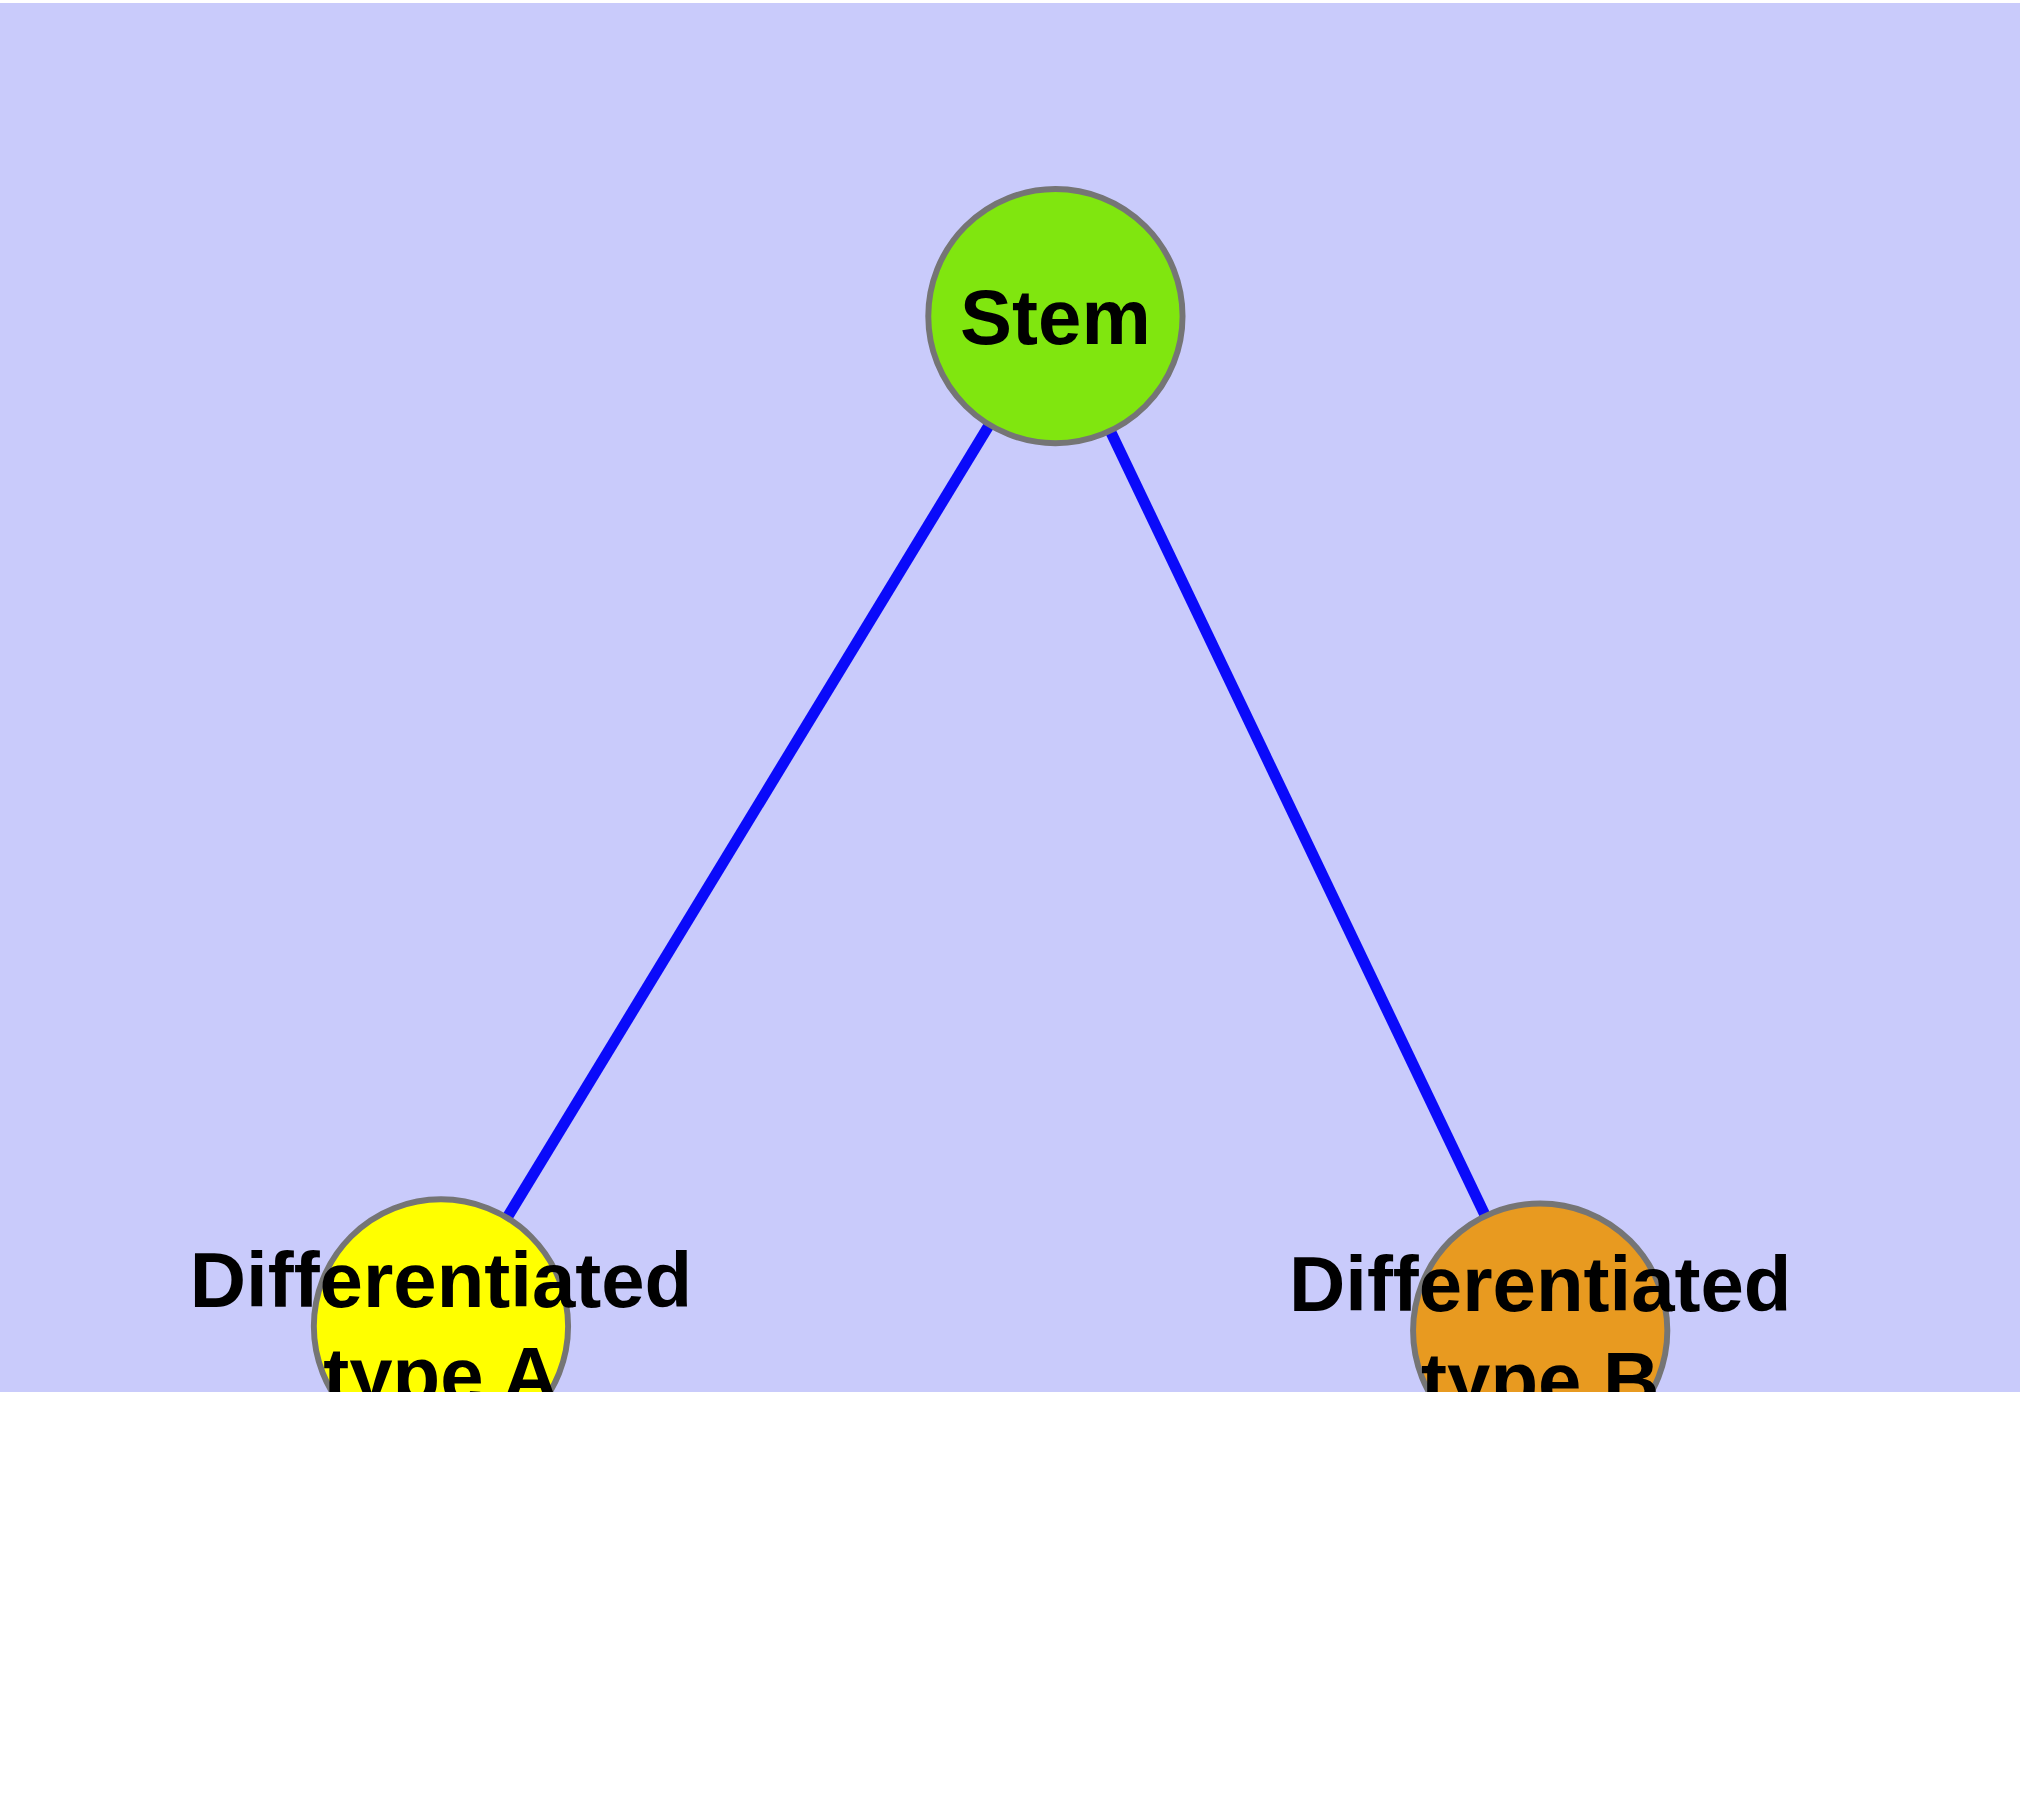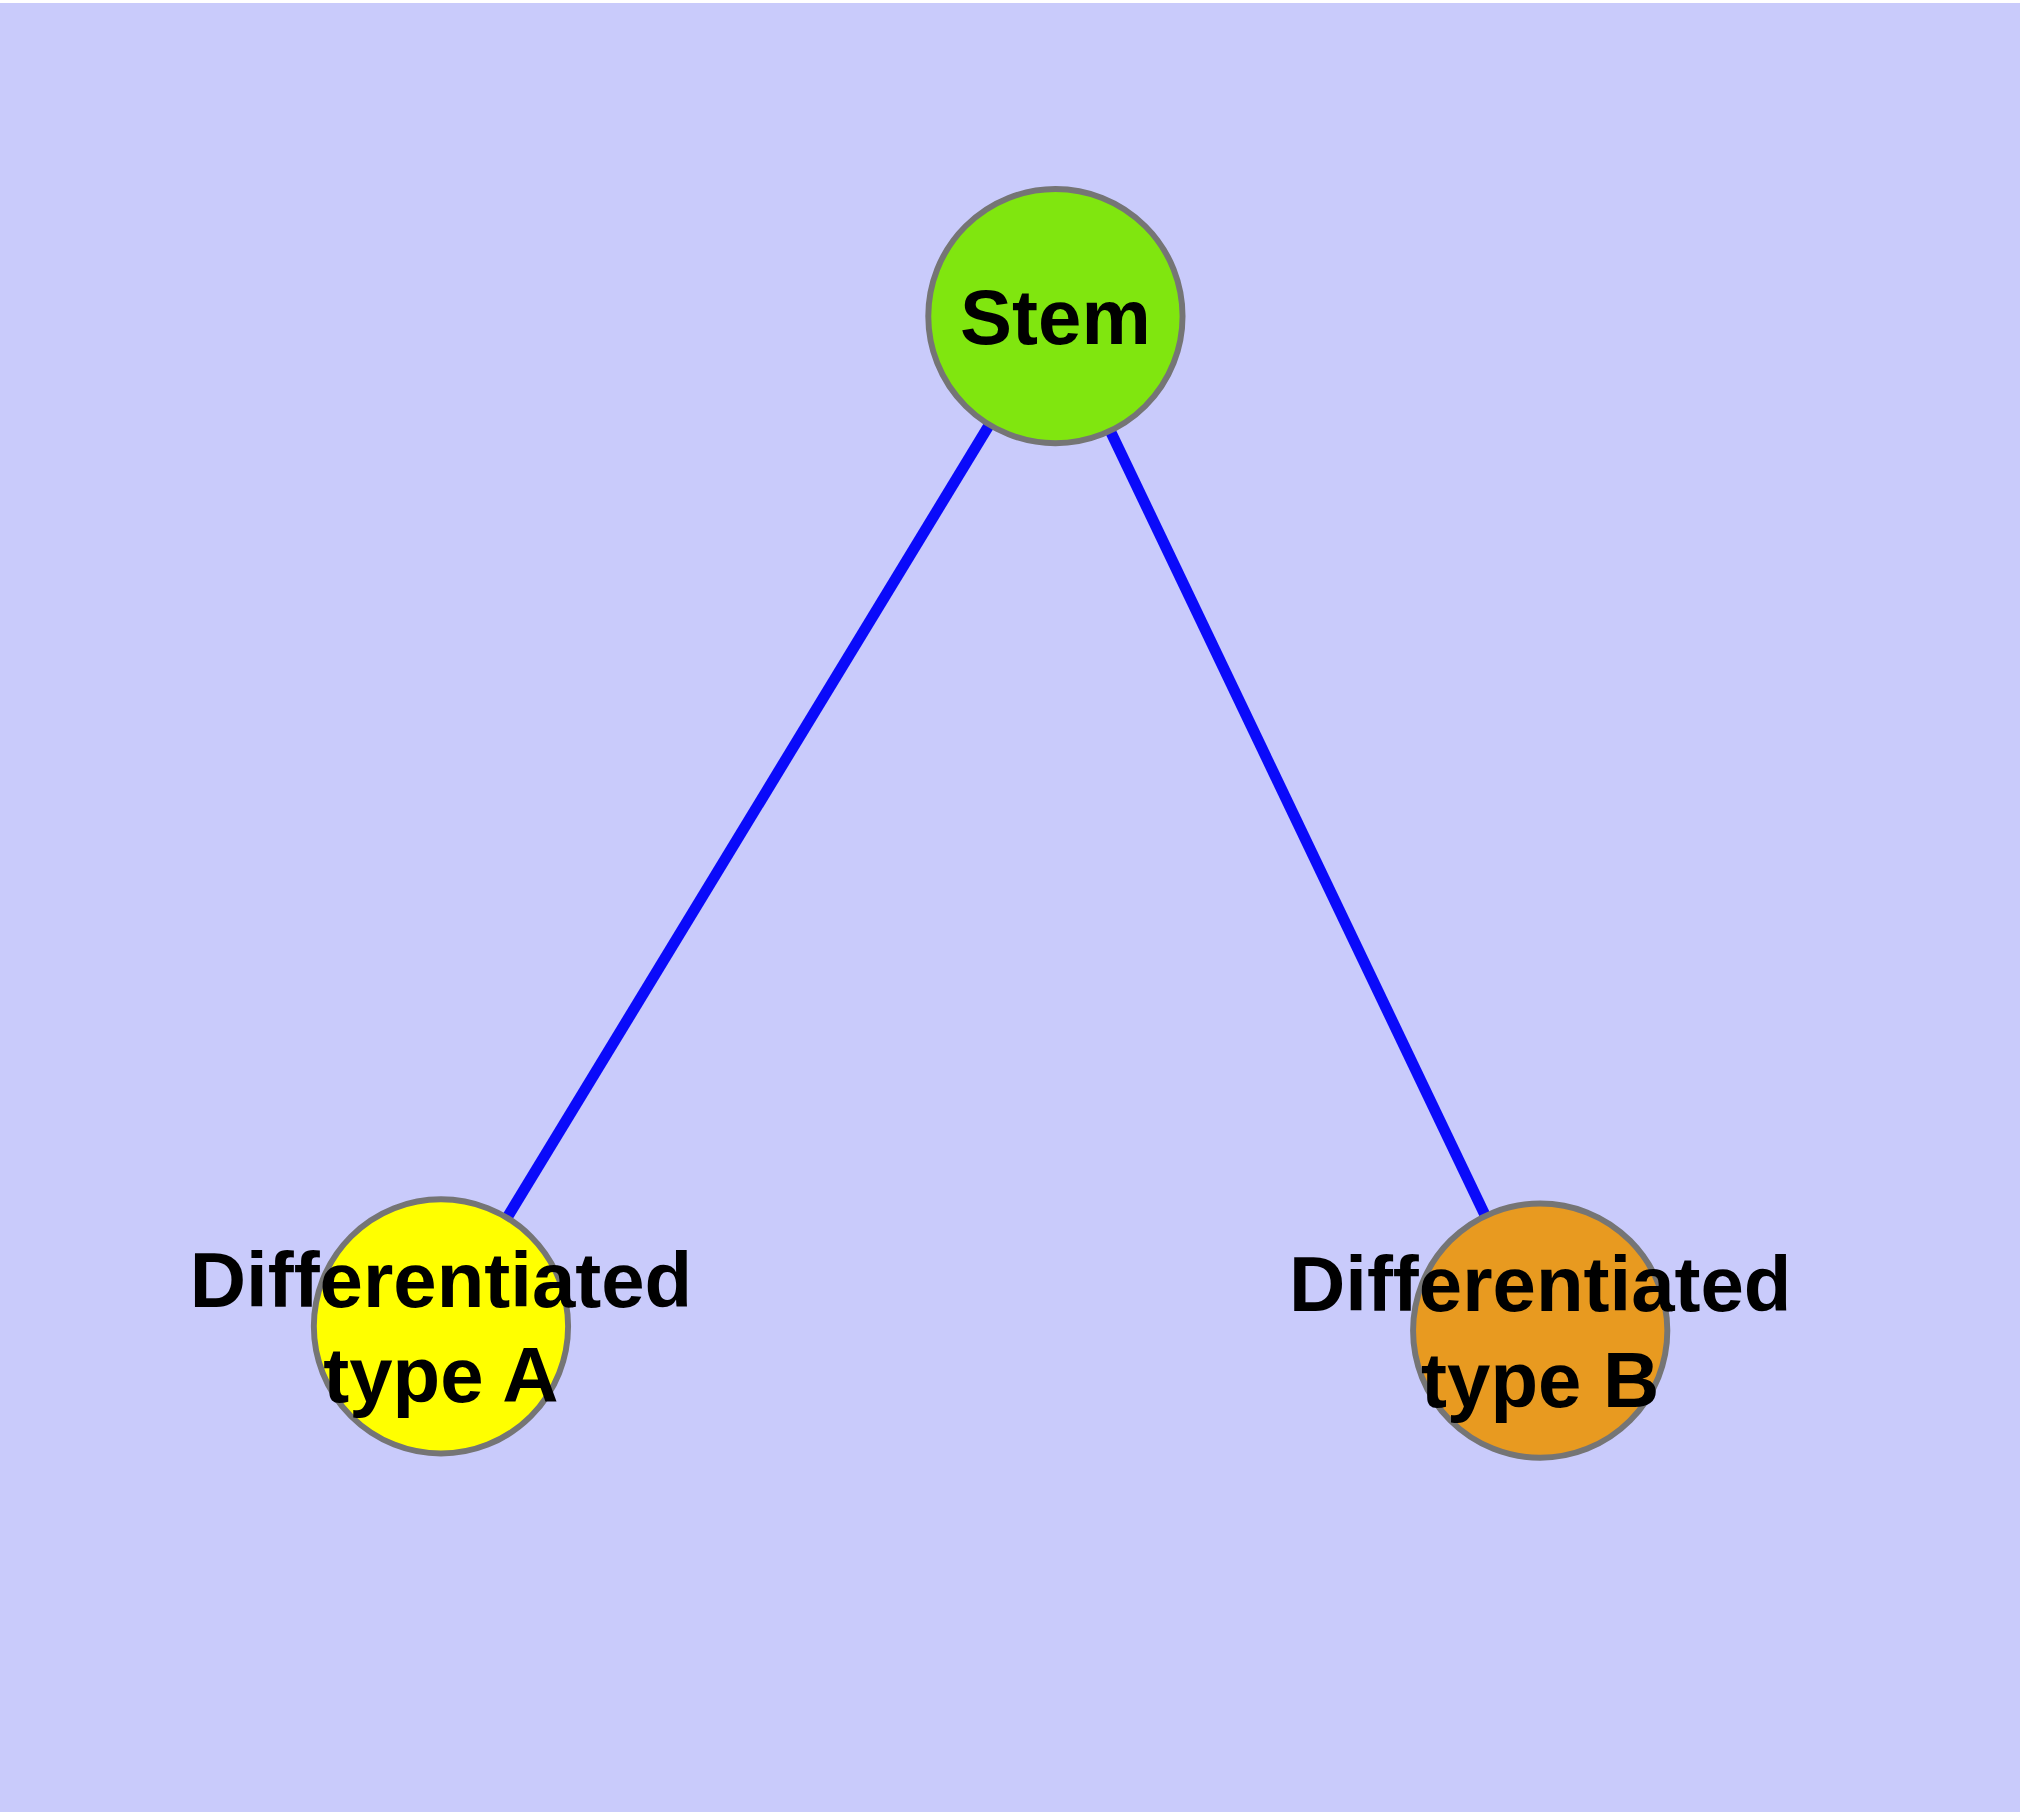--- a/index.html
+++ b/index.html
@@ -4,21 +4,21 @@
 <style>
   html, body {
     margin: 0;
     padding: 0;
     background: #ffffff;
     font-family: "Liberation Sans", sans-serif;
   }
   .stage {
     position: relative;
     width: 2021px;
-    height: 1812px;
+    height: 1392px;
     overflow: hidden;
   }
   .top-border {
     position: absolute;
     top: 0; left: 0; right: 0;
     height: 2.5px;
     background: #ffffff;
     z-index: 2;
   }
   svg.diagram {

